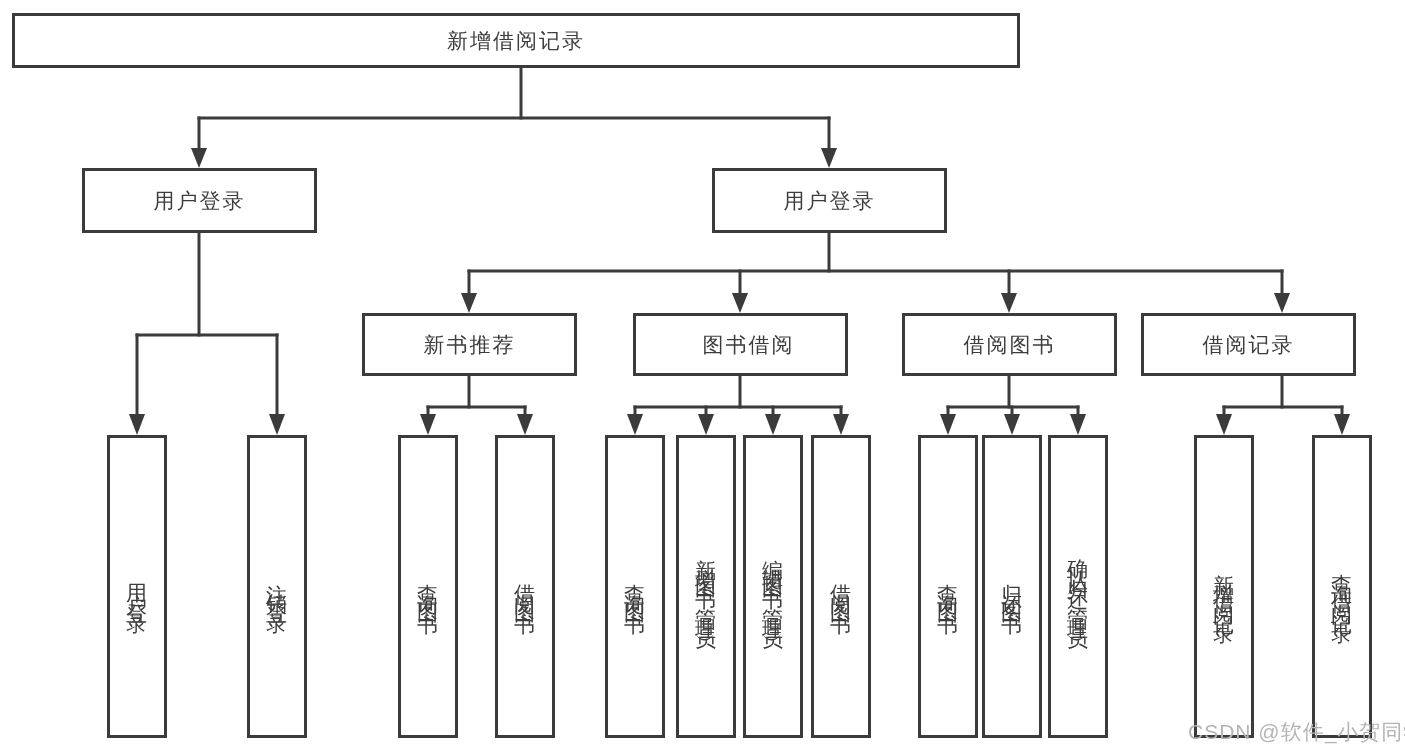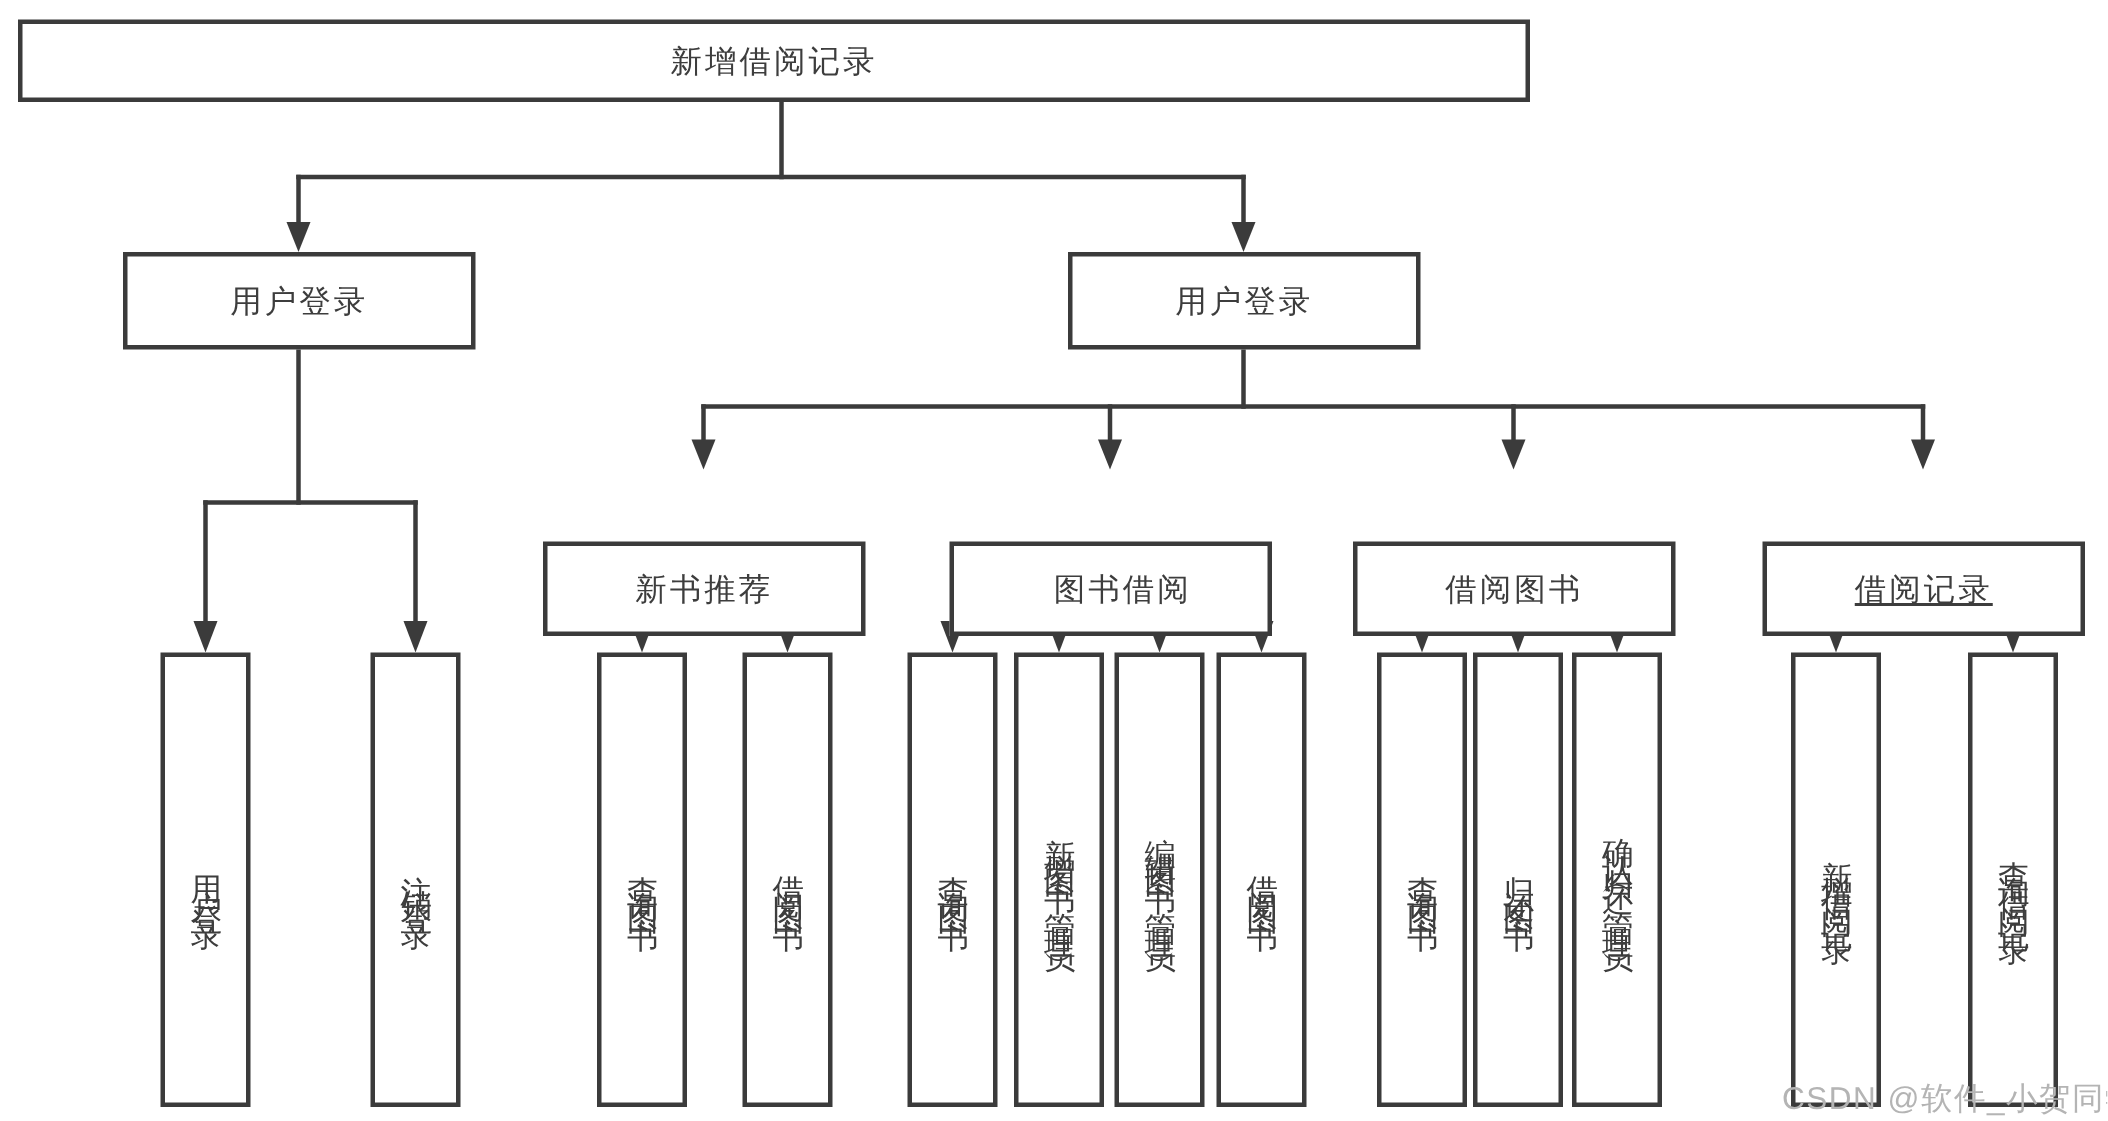--- a/index.html
+++ b/index.html
@@ -46,21 +46,21 @@
     font-size: 21px;
     letter-spacing: 10px;
     writing-mode: vertical-rl;
     line-height: 1;
     top: 435px;
     width: 60px;
     height: 303px;
   }
   .root-box   { left: 12px;  top: 13px;  width: 1008px; height: 55px; }
   .l1-box     { top: 168px; width: 235px; height: 65px; }
-  .l2-box     { top: 313px; width: 215px; height: 63px; margin-top: 48px; }
+  .l2-box     { top: 313px; width: 215px; height: 63px; }
   .watermark {
     position: absolute;
     left: 1188px;
     top: 718px;
     font-size: 21px;
     color: #b4b4b4;
     letter-spacing: 1px;
     white-space: nowrap;
     z-index: 5;
   }
@@ -144,21 +144,21 @@
   </svg>
 
   <div class="box root-box">新增借阅记录</div>
 
   <div class="box l1-box" style="left:82px;">用户登录</div>
   <div class="box l1-box" style="left:712px;">用户登录</div>
 
   <div class="box l2-box" style="left:362px;">新书推荐</div>
   <div class="box l2-box" style="left:633px;padding-left:16px;">图书借阅</div>
   <div class="box l2-box" style="left:902px;">借阅图书</div>
-  <div class="box l2-box" style="left:1175px;text-decoration:underline;">借阅记录</div>
+  <div class="box l2-box" style="left:1141px;">借阅记录</div>
 
   <div class="vbox" style="left:107px;">用户登录</div>
   <div class="vbox" style="left:247px;">注销登录</div>
   <div class="vbox" style="left:398px;">查询图书</div>
   <div class="vbox" style="left:495px;">借阅图书</div>
   <div class="vbox" style="left:605px;">查询图书</div>
   <div class="vbox" style="left:676px;">新增图书（管理员）</div>
   <div class="vbox" style="left:743px;">编辑图书（管理员）</div>
   <div class="vbox" style="left:811px;">借阅图书</div>
   <div class="vbox" style="left:918px;">查询图书</div>

